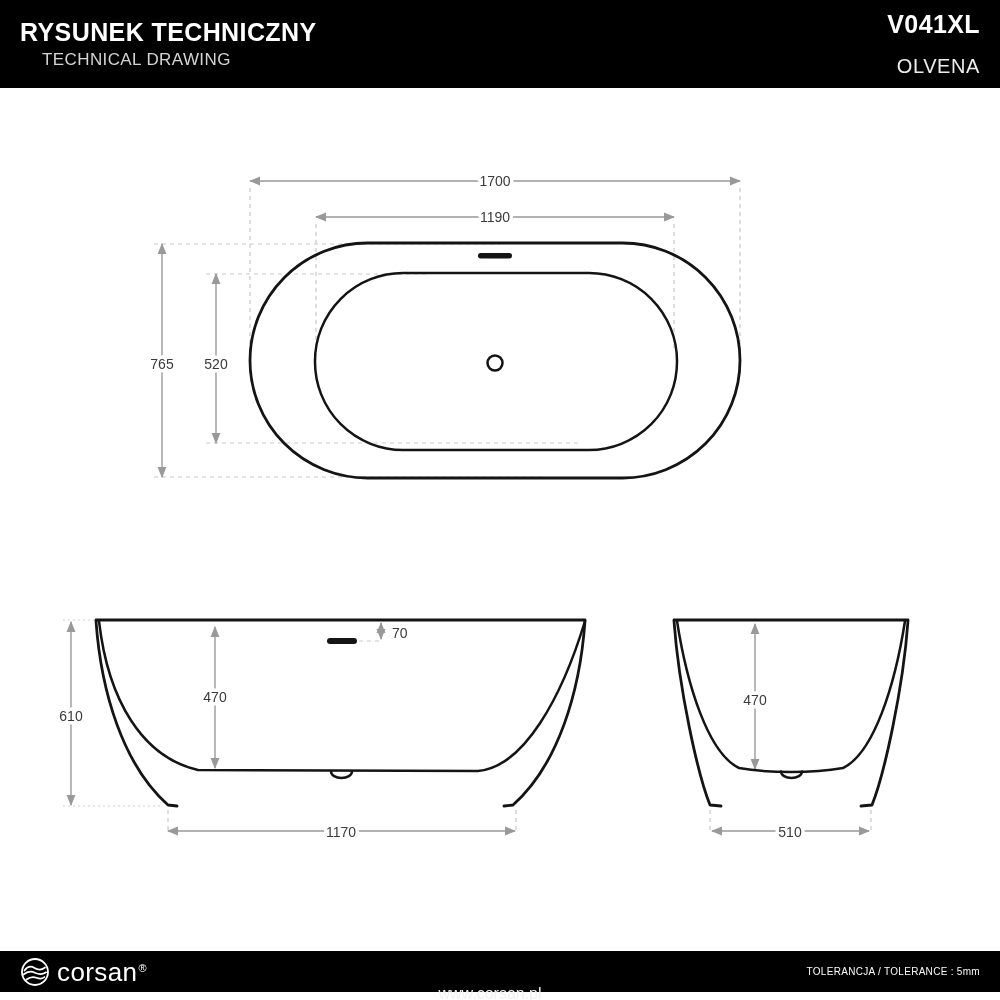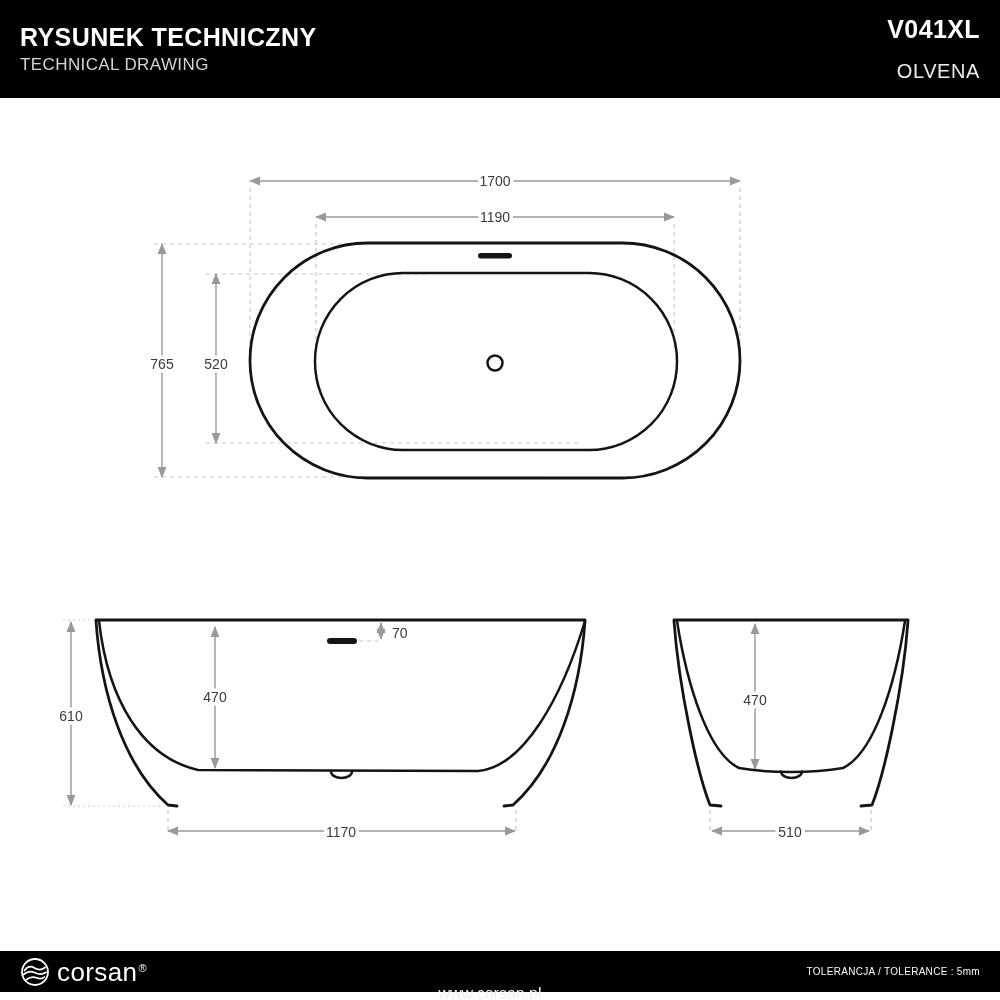--- a/index.html
+++ b/index.html
@@ -5,24 +5,24 @@
   html,body { margin:0; padding:0; }
   body {
     width:1000px; height:1000px; position:relative; overflow:hidden;
     background:#ffffff; font-family:"Liberation Sans", sans-serif;
   }
   .bar {
     position:absolute; left:0; right:0; background:#000000;
     display:flex; align-items:center; justify-content:space-between;
     padding:0 20px; box-sizing:border-box;
   }
-  #header { top:0; height:98px; }
+  #header { top:0; height:88px; }
   #footer { top:951px; height:41px; }
   .h-title  { color:#ffffff; font-size:25px; font-weight:bold; letter-spacing:0.4px; }
-  .h-sub    { color:#d4d4d4; font-size:17px; margin-top:3px; letter-spacing:0.4px; }
+  .h-sub    { color:#d4d4d4; font-size:17px; margin-top:3px; letter-spacing:0.4px;margin-left:22px; }
   .h-right  { text-align:right; }
   .h-model  { color:#ffffff; font-size:25px; font-weight:bold; letter-spacing:0.4px; }
   .h-series { color:#ececec; font-size:20px; margin-top:16px; letter-spacing:0.6px; }
   .brand { display:flex; align-items:center; gap:7px; color:#ffffff; }
   .brand-name { font-size:26px; font-weight:500; letter-spacing:0.4px; line-height:1; }
   .reg { font-size:11px; position:relative; top:-9px; margin-left:1px; }
   .website {
     position:absolute; left:490px; transform:translateX(-50%);
     color:#f0f0f0; font-size:16px;margin-top:45px;
   }

